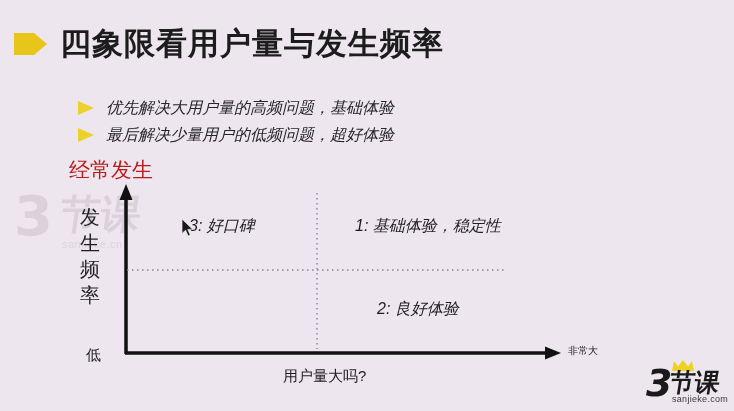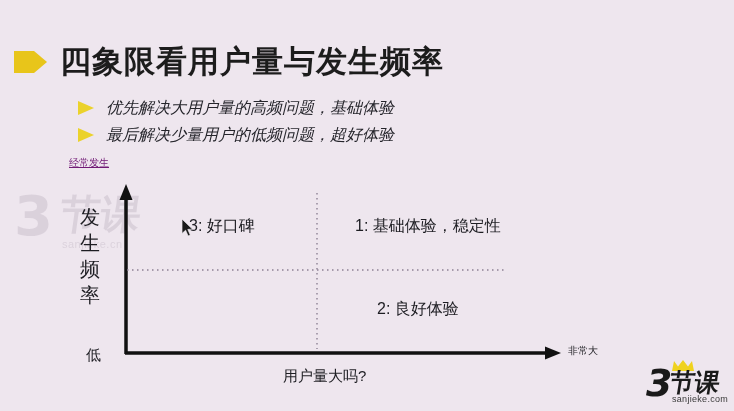--- a/index.html
+++ b/index.html
@@ -58,21 +58,21 @@
     top: 52px;
     font-size: 11px;
     color: #7a6a80;
     letter-spacing: 0.5px;
   }
 
   
   .title-row {
     position: absolute;
     left: 14px;
-    top: 45px;
+    top: 27px;
     display: flex;
     align-items: center;
   }
   .title-bullet {
     width: 34px;
     height: 26px;
     margin-right: 12px;
     flex: 0 0 auto;
   }
   .title-text {
@@ -117,24 +117,23 @@
     top: 0;
     width: 734px;
     height: 411px;
     pointer-events: none;
   }
 
   .axis-top-label {
     position: absolute;
     left: 69px;
     top: 156px;
-    font-size: 10px;
-    color: #701a75;
-    white-space: nowrap;
-    text-decoration: underline;
+    font-size: 21px;
+    color: #b91c1c;
+    white-space: nowrap;
   }
   .axis-y-name {
     position: absolute;
     left: 79px;
     top: 204px;
     width: 22px;
     font-size: 20px;
     color: #1d1d22;
     line-height: 26px;
     text-align: center;
@@ -163,20 +162,21 @@
     white-space: nowrap;
     text-align: right;
   }
 
   
   .quad {
     position: absolute;
     font-size: 16px;
     color: #1d1d22;
     white-space: nowrap;
+    font-style: italic;
   }
   .quad-q3 { left: 189px; top: 216px; }
   .quad-q1 { left: 355px; top: 216px; }
   .quad-q4 { left: 187px; top: 299px; }
   .quad-q2 { left: 377px; top: 299px; }
 
   
   .cursor {
     position: absolute;
     left: 182px;

